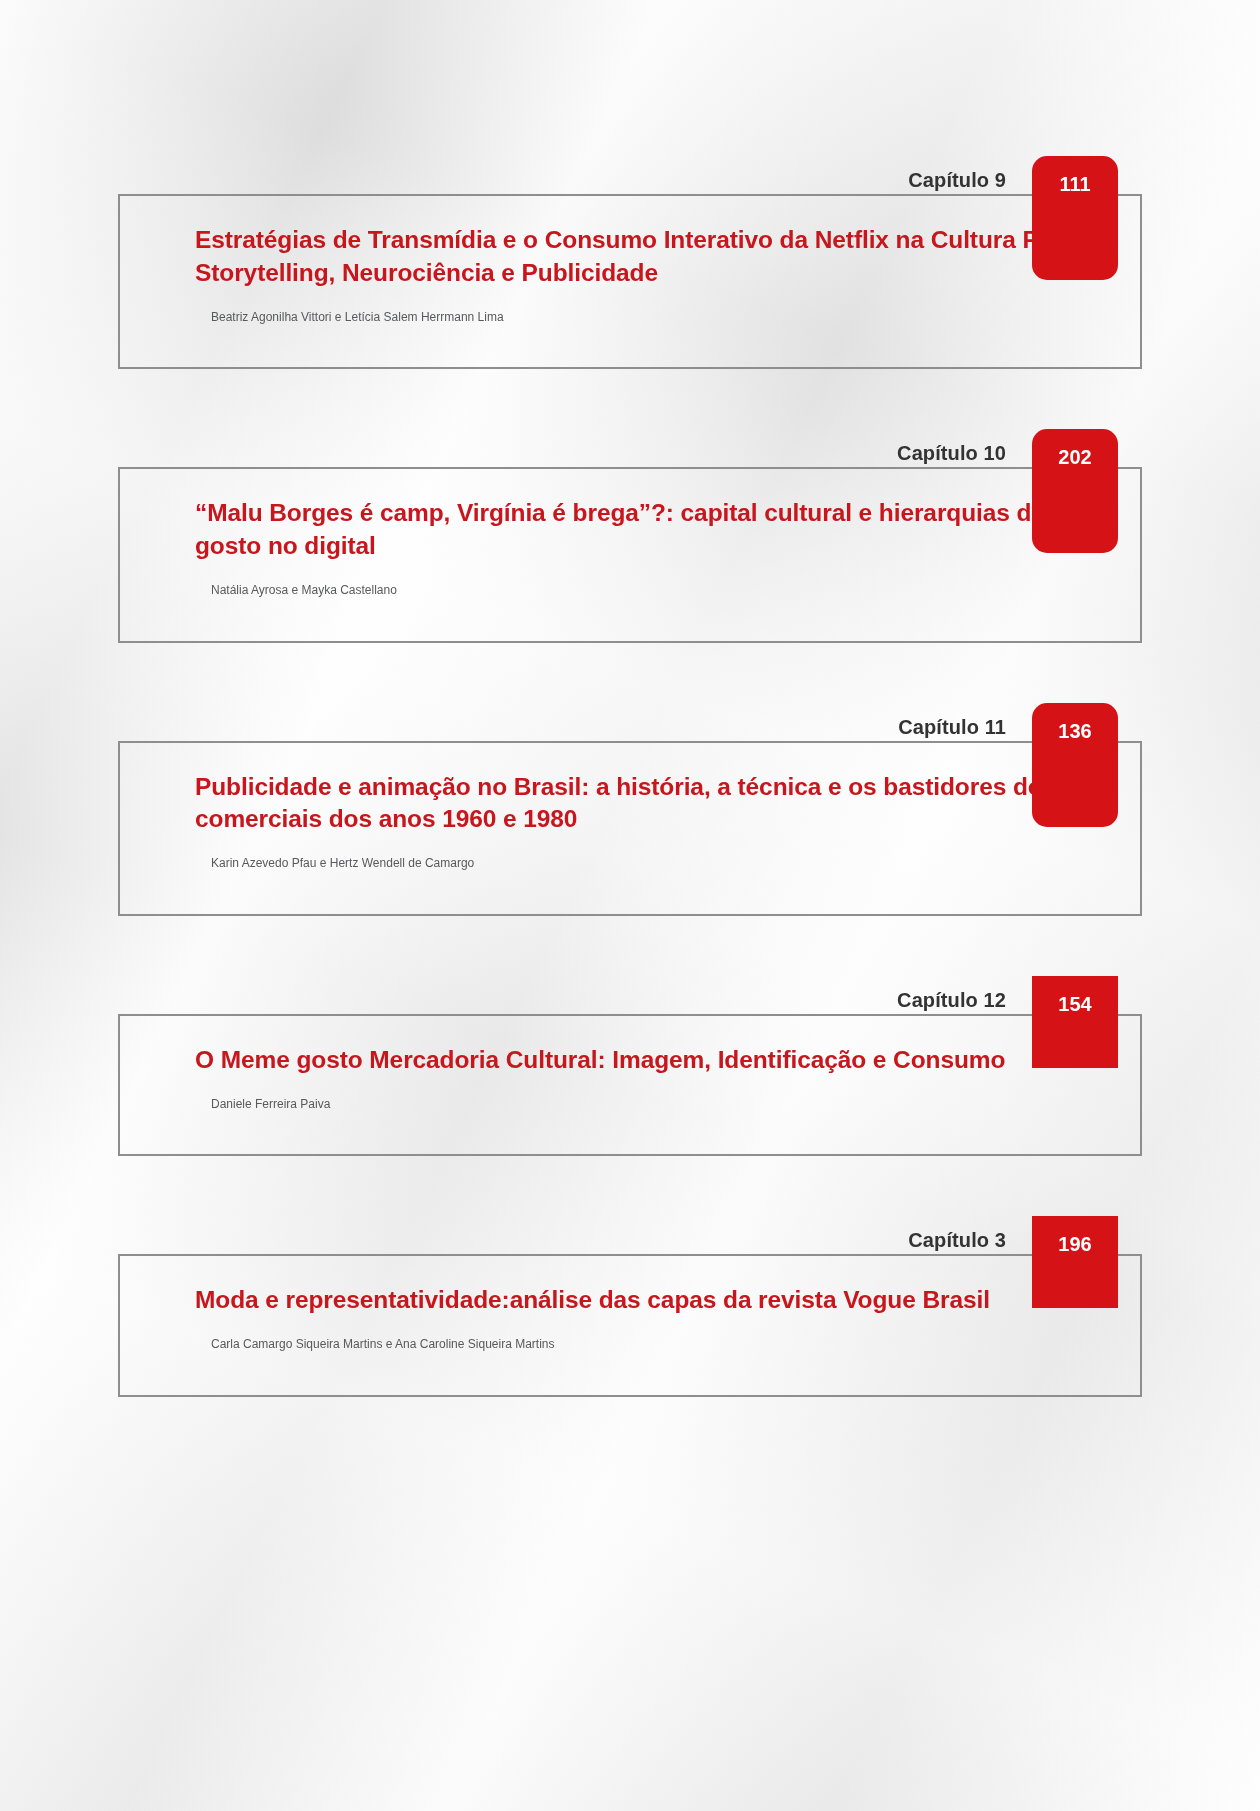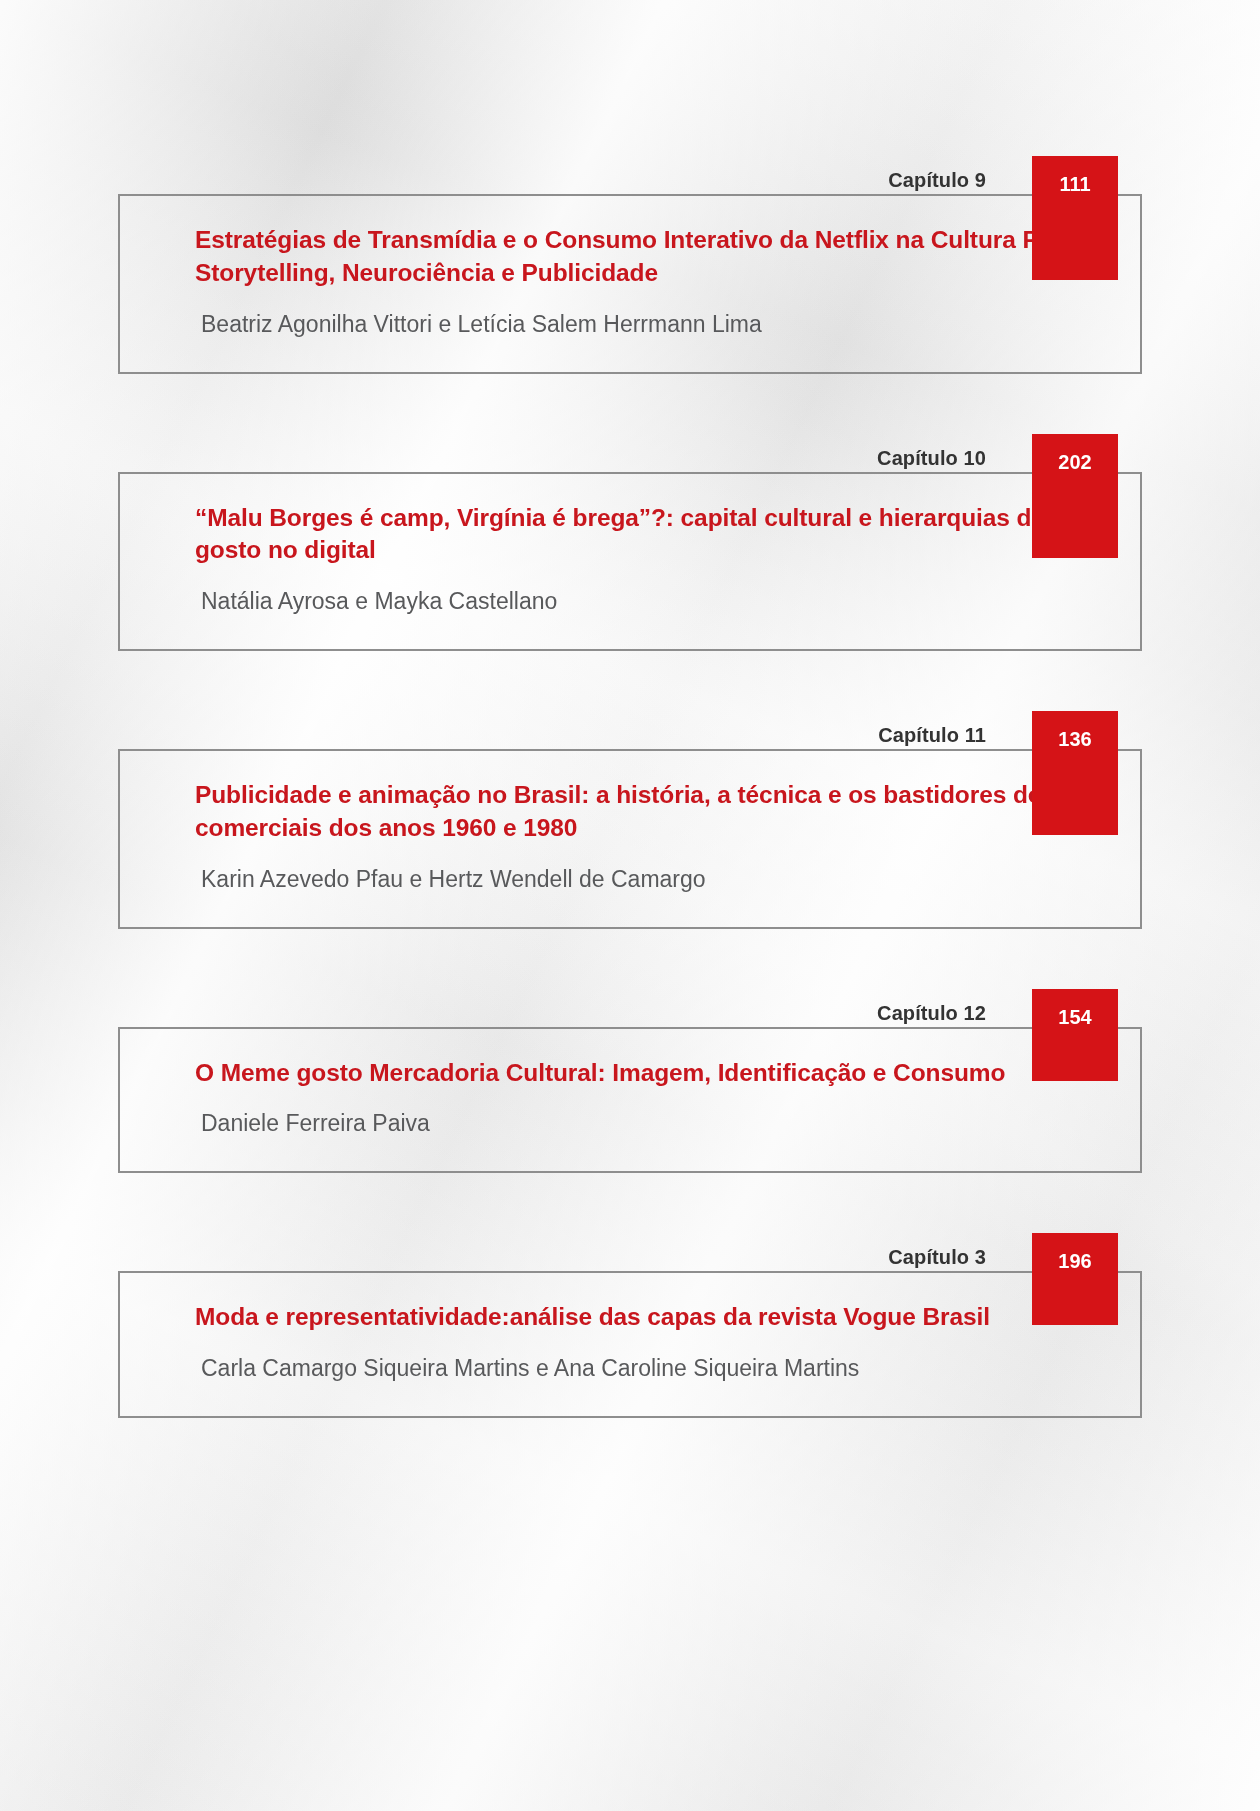--- a/index.html
+++ b/index.html
@@ -38,21 +38,21 @@
     margin: 0 auto 60px auto;
   }
   .entry:last-child { margin-bottom: 0; }
 
   .entry-header {
     position: relative;
     height: 38px;
   }
   .chapter-label {
     position: absolute;
-    right: 156px;
+    right: 136px;
     bottom: 2px;
     font-size: 20px;
     font-weight: bold;
     color: #333333;
     letter-spacing: 0.1px;
     white-space: nowrap;
   }
   .page-badge {
     position: absolute;
     right: 24px;
@@ -60,21 +60,21 @@
     width: 86px;
     background-color: #d51317;
     color: #ffffff;
     font-size: 20px;
     font-weight: bold;
     text-align: center;
     padding-top: 17px;
     box-sizing: border-box;
     z-index: 3;
   }
-  .page-badge.h-tall { height: 124px; }
+  .page-badge.h-tall { height: 124px; border-radius: 15px; }
   .page-badge.h-short { height: 92px; }
 
   .entry-box {
     position: relative;
     border: 2px solid #8e8e8e;
     background: transparent;
     padding: 28px 40px 26px 75px;
     box-sizing: border-box;
     z-index: 1;
   }
@@ -82,23 +82,23 @@
   .entry-title {
     color: #c8161d;
     font-size: 24.5px;
     font-weight: bold;
     line-height: 1.34;
     margin: 0 0 20px 0;
     letter-spacing: -0.1px;
   }
   .entry-authors {
     color: #58595b;
-    font-size: 23px;
+    font-size: 12px;
     line-height: 1.3;
-    margin: 6px;
+    margin: 16px;
   }
 </style>
 </head>
 <body>
 
 <div class="paper-texture"></div>
 
 <div class="toc">
 
   <div class="entry">

